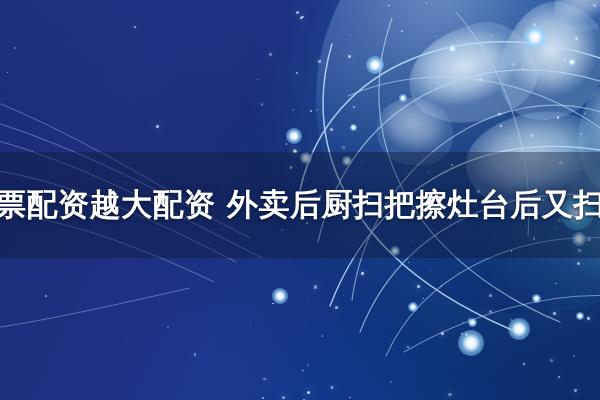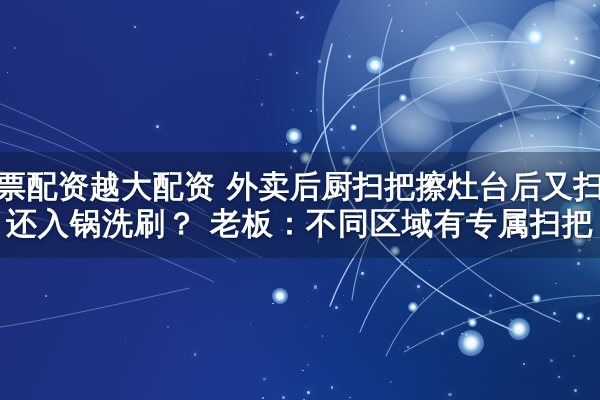--- a/index.html
+++ b/index.html
@@ -312,16 +312,15 @@
       <div class="dot" style="left: 510.6px; top: 249.9px; width: 1.8px; height: 1.8px; opacity: 0.83;"></div>
       <div class="dot" style="left: 295.7px; top: 10.6px; width: 3px; height: 3px; opacity: 0.74; box-shadow: rgba(190, 225, 255, 0.8) 0px 0px 6px;"></div>
       <div class="dot" style="left: 306.9px; top: 390.9px; width: 3.3px; height: 3.3px; opacity: 0.92; box-shadow: rgba(190, 225, 255, 0.8) 0px 0px 6.6px;"></div>
       <div class="dot" style="left: 429.3px; top: 269.8px; width: 1.3px; height: 1.3px; opacity: 0.26;"></div>
     </div>
 
   <div id="band"></div>
 
   <div id="headline">
     <div class="hl-line">股票配资越大配资 外卖后厨扫把擦灶台后又扫地</div>
-    <div class="hl-line l2row">还入锅洗刷？ 老板：不同区域有专属扫把</div>
   </div>
 
 </div>
 
 </body></html>

